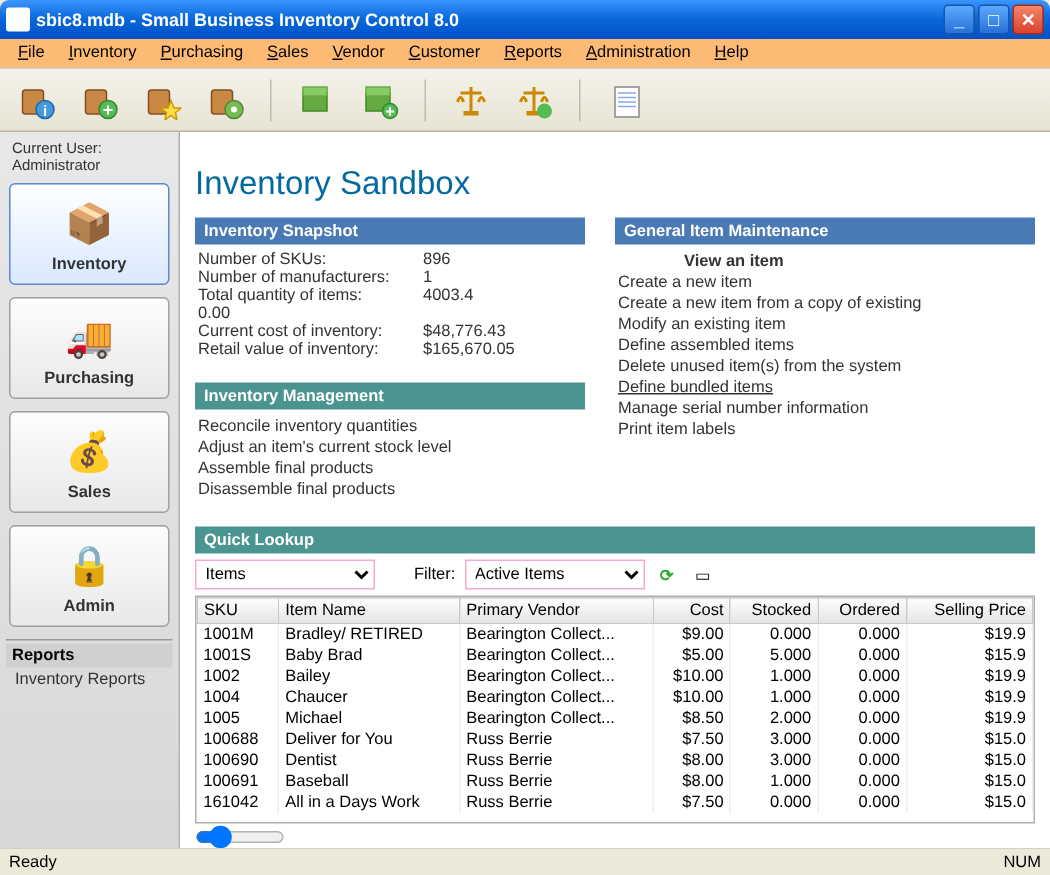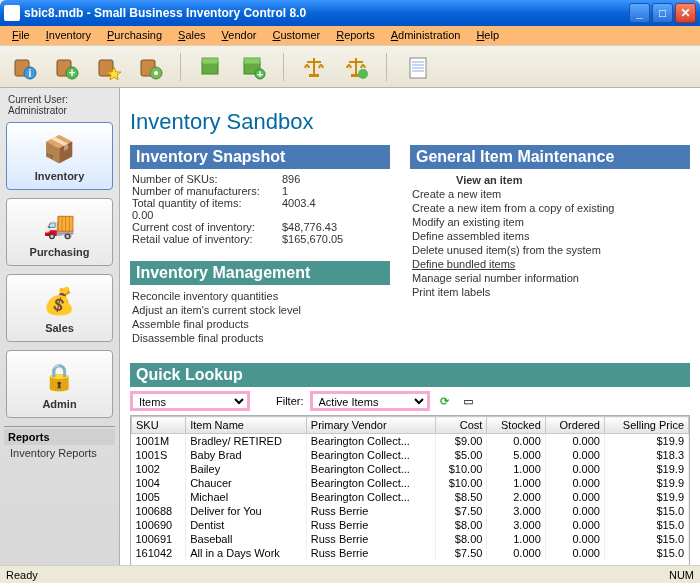--- a/index.html
+++ b/index.html
@@ -22,35 +22,35 @@
 .nav-btn { margin: 4px 2px; height: 68px; background: linear-gradient(to bottom, #fdfdfd, #e8e8e8); border: 1px solid #a0a0a0; border-radius: 4px; display: flex; flex-direction: column; align-items: center; justify-content: center; cursor: pointer; font-size: 11px; font-weight: bold; color: #333; gap: 2px; }
 .nav-btn.active { background: linear-gradient(to bottom, #fff, #d8e8ff); border-color: #5a8ad0; }
 .nav-icon { width: 40px; height: 38px; display: flex; align-items: center; justify-content: center; font-size: 26px; }
 .reports-section { margin-top: 4px; border-top: 1px solid #999; padding-top: 2px; }
 .reports-header { background: #d0d0d0; padding: 2px 4px; font-weight: bold; font-size: 11px; }
 .reports-item { padding: 2px 6px; cursor: pointer; color: #333; }
 .content { flex: 1; background: white; padding: 4px 10px; overflow: auto; }
 .page-title { font-size: 22px; color: #0369a1; margin: 17px 0 10px 0; font-weight: normal; font-family: Arial; }
 .panels-row { display: flex; gap: 20px; }
 .panel { flex: 1; }
-.panel-header { color: white; padding: 3px 6px; font-size: 16px; font-weight: bold; }
+.panel-header { color: white; padding: 3px 6px; font-size: 11px; font-weight: bold; }
 .ph-blue { background: #4a7ab5; }
 .ph-teal { background: #4a9590; }
 .panel-body { padding: 4px 2px; font-size: 11px; color: #333; }
 .snap-row { display: flex; }
 .snap-label { width: 150px; }
 .snap-val { }
 .gim-item { display: block; padding: 1px 0; color: #333; cursor: pointer; text-decoration: none; }
 .gim-item.bold { font-weight: bold; margin-left: 44px; }
 .gim-item.ul { text-decoration: underline; }
 .inv-mgmt { margin-top: 12px; }
 .im-item { padding: 1px 0; cursor: pointer; color: #333; }
 .quick-lookup { margin-top: 14px; }
 .ql-controls { display: flex; align-items: center; gap: 6px; padding: 4px 0; }
-.ql-select { border: 3px solid #f9a8d4; font-size: 11px; height: 20px; padding: 1px 2px; background: white; }
+.ql-select { border: 1px solid #f9a8d4; font-size: 11px; height: 20px; padding: 1px 2px; background: white; }
 .ql-sel1 { width: 120px; }
 .ql-sel2 { width: 120px; }
 .ql-label { font-size: 11px; margin-left: 20px; }
 .ql-iconbtn { width: 18px; height: 18px; cursor: pointer; display: flex; align-items: center; justify-content: center; }
 .grid { border: 1px solid #b0b0b0; font-size: 11px; height: 152px; overflow-y: auto; overflow-x: scroll; position: relative; }
 .grid table { border-collapse: collapse; width: 100%; }
 .grid th { background: linear-gradient(to bottom, #fdfdfd, #e4e4e4); border: 1px solid #c8c8c8; padding: 2px 4px; text-align: left; font-weight: normal; font-size: 11px; position: sticky; top: 0; }
 .grid th.r { text-align: right; }
 .grid td { padding: 1px 4px; border-right: 1px solid #eee; }
 .grid td.r { text-align: right; }
@@ -273,21 +273,21 @@
                 <td class="r">0.000</td>
                 <td class="r">$19.9</td>
               </tr>
               <tr>
                 <td>1001S</td>
                 <td>Baby Brad</td>
                 <td>Bearington Collect...</td>
                 <td class="r">$5.00</td>
                 <td class="r">5.000</td>
                 <td class="r">0.000</td>
-                <td class="r">$18.3</td>
+                <td class="r">$15.9</td>
               </tr>
               <tr>
                 <td>1002</td>
                 <td>Bailey</td>
                 <td>Bearington Collect...</td>
                 <td class="r">$10.00</td>
                 <td class="r">1.000</td>
                 <td class="r">0.000</td>
                 <td class="r">$19.9</td>
               </tr>

